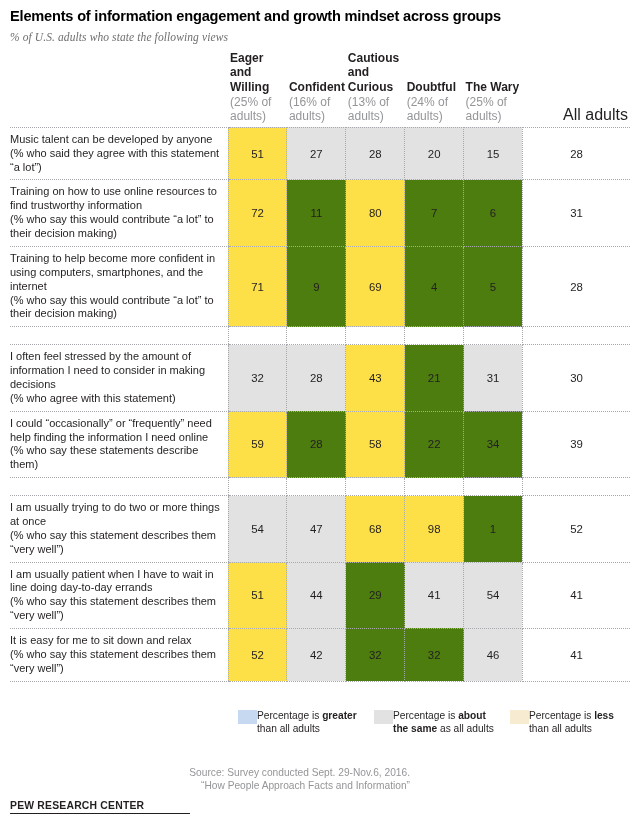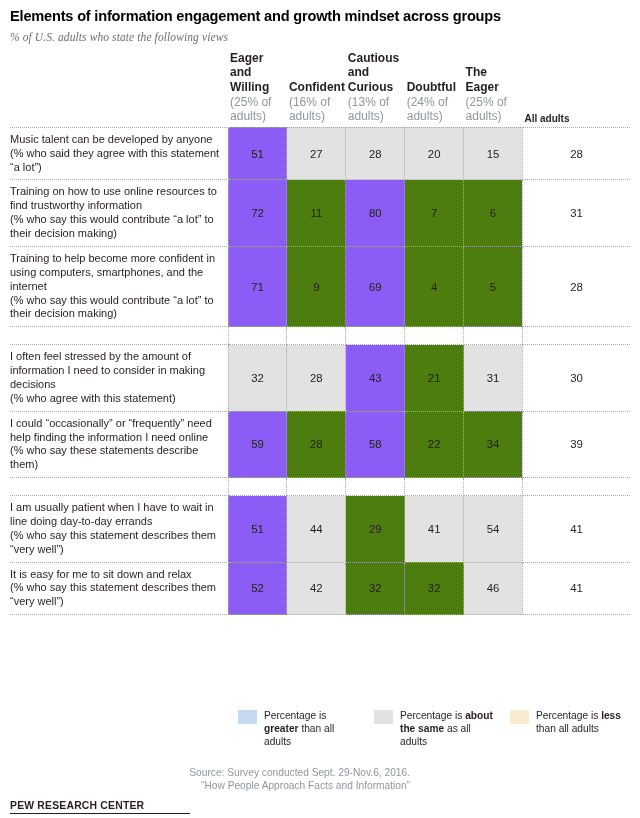--- a/index.html
+++ b/index.html
@@ -67,23 +67,23 @@
     display: block;
     color: #231f20;
   }
   th.hdr .pct {
     display: block;
     color: #939598;
     font-weight: normal;
   }
   th.hdr-all {
     vertical-align: bottom;
-    text-align: left;
-    font-weight: bold;
-    font-size: 10px;
+    text-align: right;
+    font-weight: normal;
+    font-size: 16px;
     padding: 0 2px 3px 2px;
     color: #231f20;
   }
   th.hdr-blank { background: transparent; }
 
   td.lbl {
     font-size: 11px;
     line-height: 1.26;
     padding: 5px 6px 5px 0;
     vertical-align: middle;
@@ -101,21 +101,21 @@
     color: #231f20;
     border: 1px dotted #a7a9ac;
   }
   td.val.all {
     border-left: none;
     border-right: none;
     background: #ffffff;
   }
 
   
-  .sh-greater { background: #8b5cf6; }
+  .sh-greater { background: #fde047; }
   .sh-same    { background: #e2e2e2; }
   .sh-less    { background: #4d7c0f; }
   .sh-none    { background: #ffffff; }
 
   
   tr.spacer td { height: 17px; padding: 0; }
   tr.spacer td.lbl {
     border-top: 1px dotted #a7a9ac;
     border-bottom: 1px dotted #a7a9ac;
     background: #ffffff;
@@ -131,21 +131,20 @@
     position: absolute;
     left: 238px;
     top: 709px;
     width: 392px;
     display: flex;
     gap: 16px;
   }
   .legend-item {
     display: flex;
     align-items: flex-start;
-    gap: 7px;
     width: 120px;
   }
   .swatch {
     width: 19px;
     height: 14px;
     flex: 0 0 19px;
     margin-top: 1px;
   }
   .legend-text {
     font-size: 10.2px;
@@ -211,21 +210,21 @@
           </th>
           <th class="hdr">
             <span class="grp">Cautious and Curious</span>
             <span class="pct">(13% of adults)</span>
           </th>
           <th class="hdr">
             <span class="grp">Doubtful</span>
             <span class="pct">(24% of adults)</span>
           </th>
           <th class="hdr">
-            <span class="grp">The Eager</span>
+            <span class="grp">The Wary</span>
             <span class="pct">(25% of adults)</span>
           </th>
           <th class="hdr-all">All adults</th>
         </tr>
     </thead>
     <tbody id="tbody">
         <tr>
           <td class="lbl"><span>Music talent can be developed by anyone</span><span class="sub">(% who said they agree with this statement “a lot”)</span></td>
           <td class="val sh-greater">51</td>
           <td class="val sh-same">27</td>
@@ -280,20 +279,29 @@
           <td class="val all">39</td>
         </tr>
         <tr class="spacer">
           <td class="lbl"></td>
           <td class="val sh-none"></td>
           <td class="val sh-none"></td>
           <td class="val sh-none"></td>
           <td class="val sh-none"></td>
           <td class="val sh-none"></td>
           <td class="val all"></td>
+        </tr>
+        <tr>
+          <td class="lbl"><span>I am usually trying to do two or more things at once</span><span class="sub">(% who say this statement describes them “very well”)</span></td>
+          <td class="val sh-same">54</td>
+          <td class="val sh-same">47</td>
+          <td class="val sh-greater">68</td>
+          <td class="val sh-greater">98</td>
+          <td class="val sh-less">1</td>
+          <td class="val all">52</td>
         </tr>
         <tr>
           <td class="lbl"><span>I am usually patient when  I have to wait in line doing day-to-day errands</span><span class="sub">(% who say this statement describes them “very well”)</span></td>
           <td class="val sh-greater">51</td>
           <td class="val sh-same">44</td>
           <td class="val sh-less">29</td>
           <td class="val sh-same">41</td>
           <td class="val sh-same">54</td>
           <td class="val all">41</td>
         </tr>

